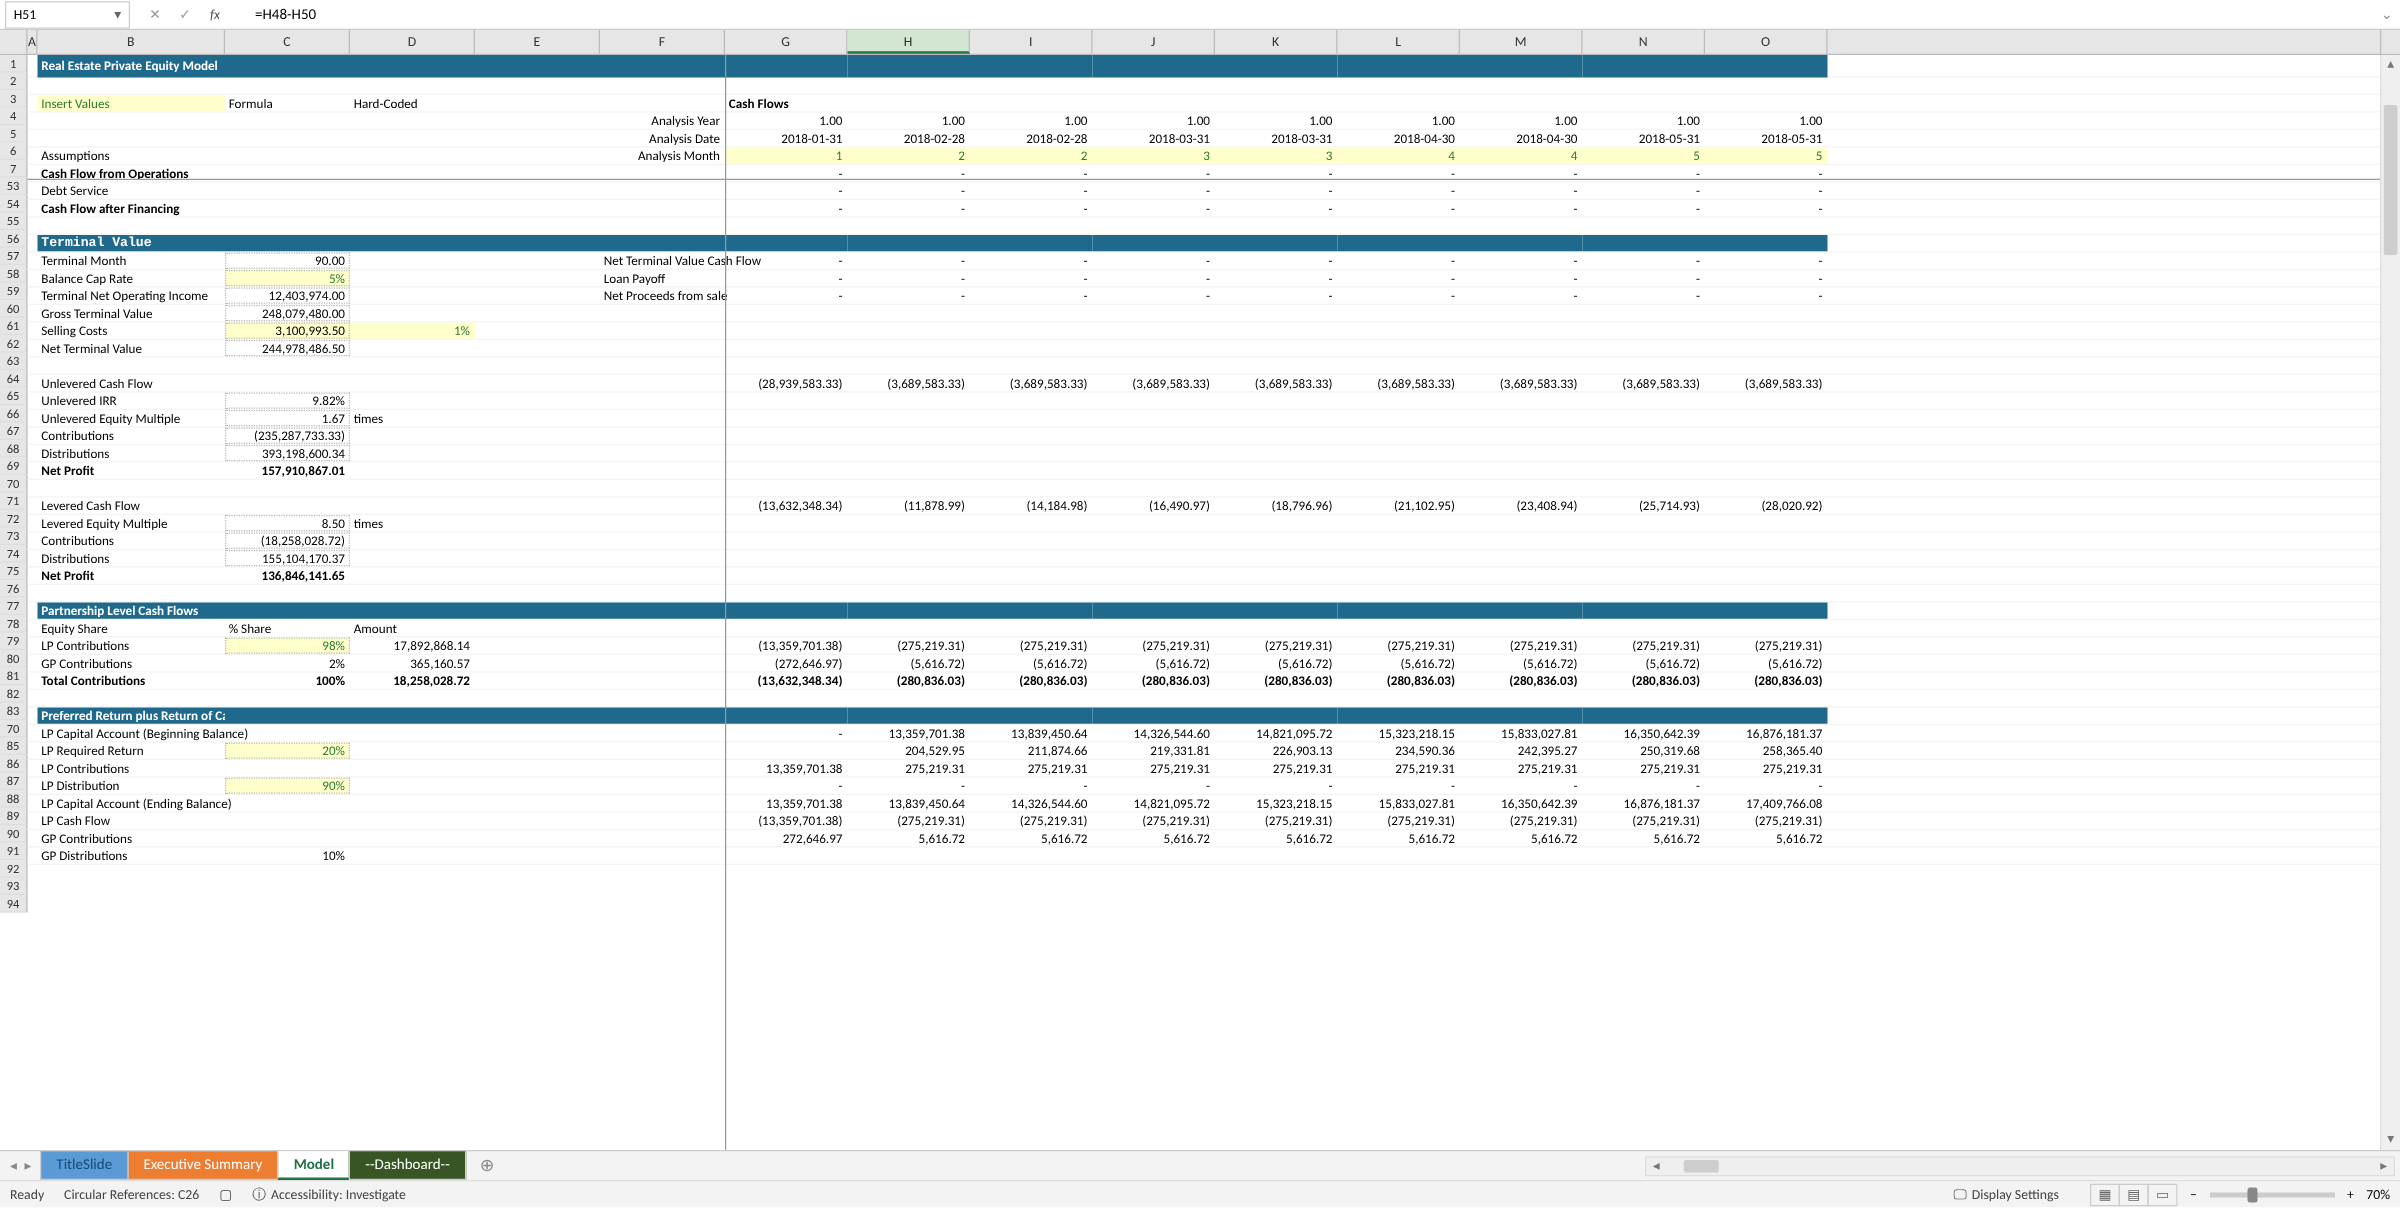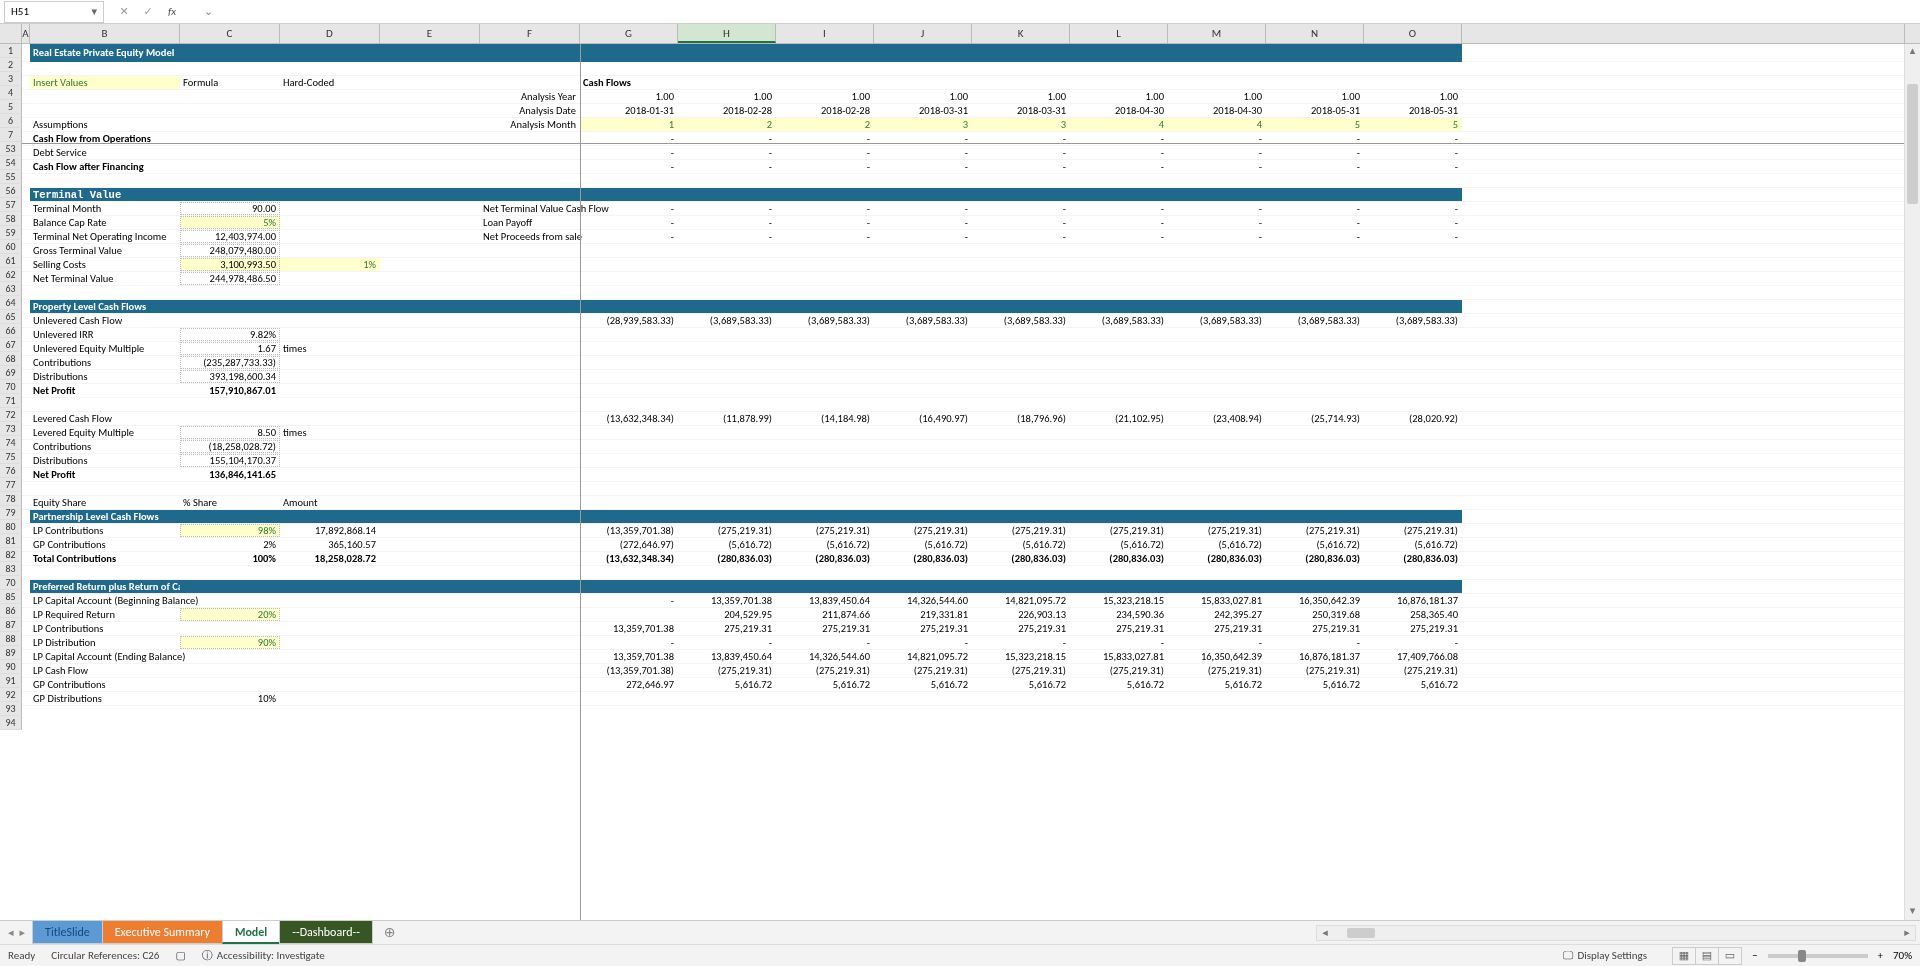--- a/index.html
+++ b/index.html
@@ -65,20 +65,21 @@
 <div class="formula-bar">
   <div class="name-box">
     <span>H51</span>
     <span class="dd">▾</span>
   </div>
   <div class="fb-btns">
     <span class="fb-btn">✕</span>
     <span class="fb-btn">✓</span>
     <span class="fb-btn fb-fx">fx</span>
   </div>
+  <div class="fb-input">=H48-H50</div>
   <span style="padding:0 6px;color:#888">⌄</span>
 </div>
 
 <div class="col-headers">
   <div class="rownum-spacer"></div>
   <div id="colh-row" style="display: flex;">
       <div class="col-h" style="width: 8px;">A</div>
       <div class="col-h" style="width: 150px;">B</div>
       <div class="col-h" style="width: 100px;">C</div>
       <div class="col-h" style="width: 100px;">D</div>
@@ -452,37 +453,20 @@
           <div class="cell " style="width: 98px;"></div>
           <div class="cell " style="width: 98px;"></div>
           <div class="cell " style="width: 98px;"></div>
           <div class="cell " style="width: 98px;"></div>
           <div class="cell " style="width: 98px;"></div>
           <div class="cell " style="width: 98px;"></div>
           <div class="cell " style="width: 98px;"></div>
         </div>
         <div class="row">
           <div class="cell " style="width: 8px;"></div>
-          <div class="cell sub-band" style="width: 150px;">Property Level Cash Flows</div>
-          <div class="cell sub-band" style="width: 100px;"></div>
-          <div class="cell sub-band" style="width: 100px;"></div>
-          <div class="cell sub-band" style="width: 100px;"></div>
-          <div class="cell sub-band" style="width: 100px;"></div>
-          <div class="cell sub-band" style="width: 98px;"></div>
-          <div class="cell sub-band" style="width: 98px;"></div>
-          <div class="cell sub-band" style="width: 98px;"></div>
-          <div class="cell sub-band" style="width: 98px;"></div>
-          <div class="cell sub-band" style="width: 98px;"></div>
-          <div class="cell sub-band" style="width: 98px;"></div>
-          <div class="cell sub-band" style="width: 98px;"></div>
-          <div class="cell sub-band" style="width: 98px;"></div>
-          <div class="cell sub-band" style="width: 98px;"></div>
-        </div>
-        <div class="row">
-          <div class="cell " style="width: 8px;"></div>
           <div class="cell " style="width: 150px;">Unlevered  Cash Flow</div>
           <div class="cell " style="width: 100px;"></div>
           <div class="cell " style="width: 100px;"></div>
           <div class="cell " style="width: 100px;"></div>
           <div class="cell " style="width: 100px;"></div>
           <div class="cell r" style="width: 98px;">(28,939,583.33)</div>
           <div class="cell r" style="width: 98px;">(3,689,583.33)</div>
           <div class="cell r" style="width: 98px;">(3,689,583.33)</div>
           <div class="cell r" style="width: 98px;">(3,689,583.33)</div>
           <div class="cell r" style="width: 98px;">(3,689,583.33)</div>
@@ -690,51 +674,51 @@
           <div class="cell " style="width: 98px;"></div>
           <div class="cell " style="width: 98px;"></div>
           <div class="cell " style="width: 98px;"></div>
           <div class="cell " style="width: 98px;"></div>
           <div class="cell " style="width: 98px;"></div>
           <div class="cell " style="width: 98px;"></div>
           <div class="cell " style="width: 98px;"></div>
         </div>
         <div class="row">
           <div class="cell " style="width: 8px;"></div>
+          <div class="cell sub-band" style="width: 150px;">Partnership Level Cash Flows</div>
+          <div class="cell sub-band" style="width: 100px;"></div>
+          <div class="cell sub-band" style="width: 100px;"></div>
+          <div class="cell sub-band" style="width: 100px;"></div>
+          <div class="cell sub-band" style="width: 100px;"></div>
+          <div class="cell sub-band" style="width: 98px;"></div>
+          <div class="cell sub-band" style="width: 98px;"></div>
+          <div class="cell sub-band" style="width: 98px;"></div>
+          <div class="cell sub-band" style="width: 98px;"></div>
+          <div class="cell sub-band" style="width: 98px;"></div>
+          <div class="cell sub-band" style="width: 98px;"></div>
+          <div class="cell sub-band" style="width: 98px;"></div>
+          <div class="cell sub-band" style="width: 98px;"></div>
+          <div class="cell sub-band" style="width: 98px;"></div>
+        </div>
+        <div class="row">
+          <div class="cell " style="width: 8px;"></div>
           <div class="cell " style="width: 150px;">Equity Share</div>
           <div class="cell " style="width: 100px;">% Share</div>
           <div class="cell " style="width: 100px;">Amount</div>
           <div class="cell " style="width: 100px;"></div>
           <div class="cell " style="width: 100px;"></div>
           <div class="cell " style="width: 98px;"></div>
           <div class="cell " style="width: 98px;"></div>
           <div class="cell " style="width: 98px;"></div>
           <div class="cell " style="width: 98px;"></div>
           <div class="cell " style="width: 98px;"></div>
           <div class="cell " style="width: 98px;"></div>
           <div class="cell " style="width: 98px;"></div>
           <div class="cell " style="width: 98px;"></div>
           <div class="cell " style="width: 98px;"></div>
-        </div>
-        <div class="row">
-          <div class="cell " style="width: 8px;"></div>
-          <div class="cell sub-band" style="width: 150px;">Partnership Level Cash Flows</div>
-          <div class="cell sub-band" style="width: 100px;"></div>
-          <div class="cell sub-band" style="width: 100px;"></div>
-          <div class="cell sub-band" style="width: 100px;"></div>
-          <div class="cell sub-band" style="width: 100px;"></div>
-          <div class="cell sub-band" style="width: 98px;"></div>
-          <div class="cell sub-band" style="width: 98px;"></div>
-          <div class="cell sub-band" style="width: 98px;"></div>
-          <div class="cell sub-band" style="width: 98px;"></div>
-          <div class="cell sub-band" style="width: 98px;"></div>
-          <div class="cell sub-band" style="width: 98px;"></div>
-          <div class="cell sub-band" style="width: 98px;"></div>
-          <div class="cell sub-band" style="width: 98px;"></div>
-          <div class="cell sub-band" style="width: 98px;"></div>
         </div>
         <div class="row">
           <div class="cell " style="width: 8px;"></div>
           <div class="cell " style="width: 150px;">LP Contributions</div>
           <div class="cell r yellow green-t dot-box" style="width: 100px;">98%</div>
           <div class="cell r" style="width: 100px;">17,892,868.14</div>
           <div class="cell " style="width: 100px;"></div>
           <div class="cell " style="width: 100px;"></div>
           <div class="cell r" style="width: 98px;">(13,359,701.38)</div>
           <div class="cell r" style="width: 98px;">(275,219.31)</div>

